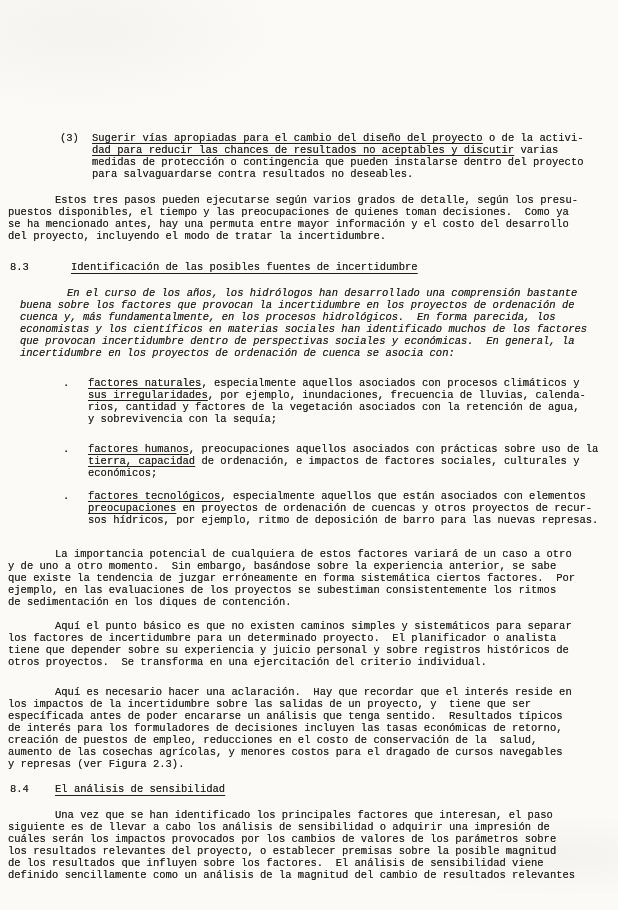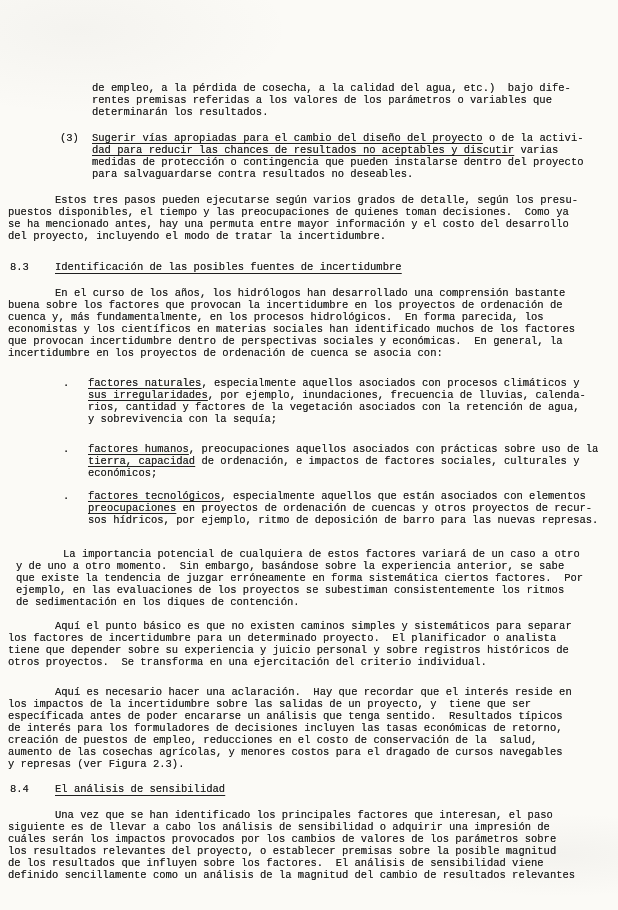--- a/index.html
+++ b/index.html
@@ -30,41 +30,38 @@
   .hang { display:flex; }
   .hang .marker { flex:0 0 auto; }
   .pagenum { text-align:center; }
 </style>
 </head>
 <body>
 
 <div class="page" style="color: rgb(31, 31, 31);">
 
 
-  <div class="blk" style="top:82px; left:92px;">de empleo, a la pérdida de cosecha, a la calidad del agua, etc.)  bajo dife-
-rentes premisas referidas a los valores de los parámetros o variables que
-determinarán los resultados.</div>
 
   <div class="blk hang" style="top:132px; left:60px;">
     <span class="marker" style="width:32px;">(3)</span><div><span class="u">Sugerir vías apropiadas para el cambio del diseño del proyecto</span><span> o de la activi-
 </span><span class="u">dad para reducir las chances de resultados no aceptables y discutir</span><span> varias
 medidas de protección o contingencia que pueden instalarse dentro del proyecto
 para salvaguardarse contra resultados no deseables.</span></div>
   </div>
 
   <div class="blk par" style="top:194px; left:8px;">Estos tres pasos pueden ejecutarse según varios grados de detalle, según los presu-
 puestos disponibles, el tiempo y las preocupaciones de quienes toman decisiones.  Como ya
 se ha mencionado antes, hay una permuta entre mayor información y el costo del desarrollo
 del proyecto, incluyendo el modo de tratar la incertidumbre.</div>
 
-  <div class="blk heading" style="top:261px; left:10px;">
+  <div class="blk heading" style="top:261px; left:10px;gap:16px;">
     <span class="hnum">8.3</span><span class="htitle">Identificación de las posibles fuentes de incertidumbre</span>
   </div>
 
-  <div class="blk par" style="top:287px; left:8px;">En el curso de los años, los hidrólogos han desarrollado una comprensión bastante
+  <div class="blk par" style="top:287px; left:20px;font-style:italic;">En el curso de los años, los hidrólogos han desarrollado una comprensión bastante
 buena sobre los factores que provocan la incertidumbre en los proyectos de ordenación de
 cuenca y, más fundamentalmente, en los procesos hidrológicos.  En forma parecida, los
 economistas y los científicos en materias sociales han identificado muchos de los factores
 que provocan incertidumbre dentro de perspectivas sociales y económicas.  En general, la
 incertidumbre en los proyectos de ordenación de cuenca se asocia con:</div>
 
   <div class="blk hang" style="top:377px; left:63px;">
     <span class="marker" style="width:25px;">.</span><div><span class="u">factores naturales</span><span>, especialmente aquellos asociados con procesos climáticos y
 </span><span class="u">sus irregularidades</span><span>, por ejemplo, inundaciones, frecuencia de lluvias, calenda-
 rios, cantidad y factores de la vegetación asociados con la retención de agua,
@@ -76,21 +73,21 @@
 </span><span class="u">tierra, capacidad</span><span> de ordenación, e impactos de factores sociales, culturales y
 económicos;</span></div>
   </div>
 
   <div class="blk hang" style="top:490px; left:63px;">
     <span class="marker" style="width:25px;">.</span><div><span class="u">factores tecnológicos</span><span>, especialmente aquellos que están asociados con elementos
 </span><span class="u">preocupaciones</span><span> en proyectos de ordenación de cuencas y otros proyectos de recur-
 sos hídricos, por ejemplo, ritmo de deposición de barro para las nuevas represas.</span></div>
   </div>
 
-  <div class="blk par" style="top:548px; left:16px;">La importancia potencial de cualquiera de estos factores variará de un caso a otro
+  <div class="blk par" style="top:548px; left:8px;">La importancia potencial de cualquiera de estos factores variará de un caso a otro
 y de uno a otro momento.  Sin embargo, basándose sobre la experiencia anterior, se sabe
 que existe la tendencia de juzgar erróneamente en forma sistemática ciertos factores.  Por
 ejemplo, en las evaluaciones de los proyectos se subestiman consistentemente los ritmos
 de sedimentación en los diques de contención.</div>
 
   <div class="blk par" style="top:620px; left:8px;">Aquí el punto básico es que no existen caminos simples y sistemáticos para separar
 los factores de incertidumbre para un determinado proyecto.  El planificador o analista
 tiene que depender sobre su experiencia y juicio personal y sobre registros históricos de
 otros proyectos.  Se transforma en una ejercitación del criterio individual.</div>
 

